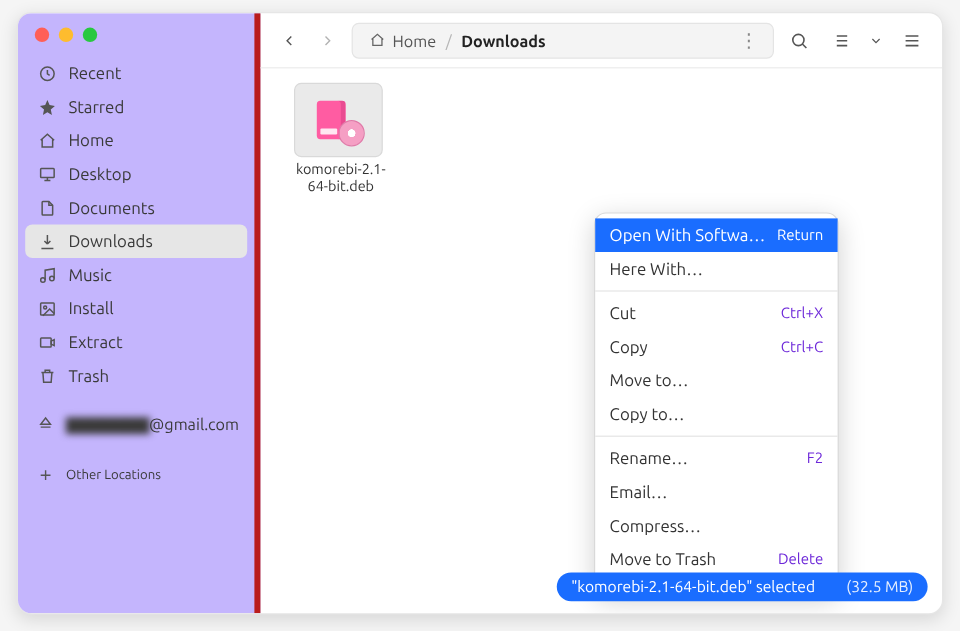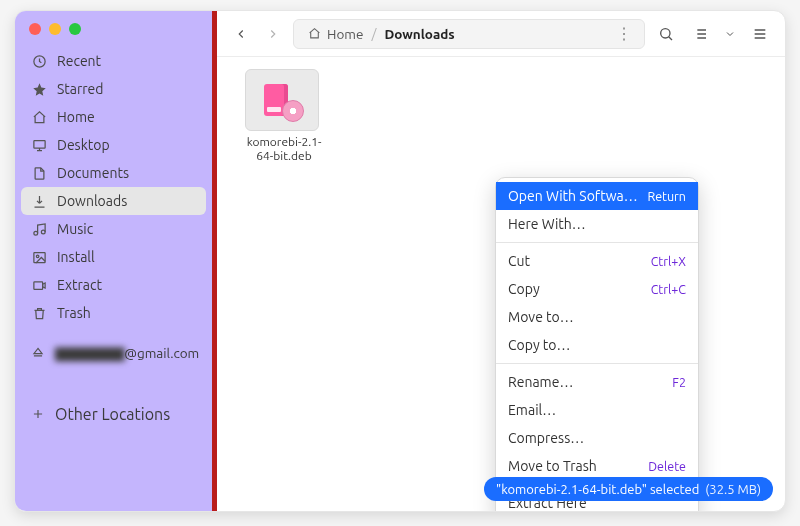--- a/index.html
+++ b/index.html
@@ -11,23 +11,23 @@
   }
   
   .sidebar { width: 202px; background: #c4b5fd; border-right:5px solid #b91c1c; display:flex; flex-direction:column; }
   .traffic { display:flex; gap:8px; padding:12px 14px 10px; }
   .dot { width:12px; height:12px; border-radius:50%; }
   .dot.r{background:#ff5f57;} .dot.y{background:#febc2e;} .dot.g{background:#28c840;}
   .sb-list { padding: 2px 6px 0; display:flex; flex-direction:column; gap:0; }
   .sb-item { display:flex; align-items:center; gap:10px; padding:6px 10px; font-size:14px; color:#3a3a3a; border-radius:6px; cursor:pointer; }
   .sb-item .ic { width:16px; height:16px; display:flex; align-items:center; justify-content:center; color:#555; }
   .sb-item.active { background:#e6e6e6; }
-  .sb-user { display:flex; align-items:center; gap:10px; padding:6px 10px; margin:12px 6px 16px; font-size:13.5px; color:#3a3a3a; cursor:pointer; }
+  .sb-user { display:flex; align-items:center; gap:10px; padding:6px 10px; margin:12px 6px 0; font-size:13.5px; color:#3a3a3a; cursor:pointer; }
   .sb-user .blur { filter: blur(3px); letter-spacing:-.5px; }
-  .sb-other { display:flex; align-items:center; gap:10px; padding:6px 10px; margin:16px 6px 0; font-size:16px; color:#3a3a3a; cursor:pointer; }
+  .sb-other { display:flex; align-items:center; gap:10px; padding:6px 10px; margin:16px 6px 0; font-size:11px; color:#3a3a3a; cursor:pointer; }
   .sb-spacer { flex:1; }
 
   
   .main { flex:1; display:flex; flex-direction:column; position:relative; }
   .toolbar { height:46px; display:flex; align-items:center; padding:0 12px; gap:8px; border-bottom:1px solid #ececec; }
   .nav-btn { width:24px; height:30px; display:flex; align-items:center; justify-content:center; color:#555; cursor:pointer; border-radius:4px; }
   .pathbar { flex:1; display:flex; align-items:center; gap:0; background:#f4f4f4; border:1px solid #e4e4e4; border-radius:6px; height:30px; padding:0 8px; font-size:13.5px; color:#555; }
   .crumb { padding:0 6px; display:flex; align-items:center; gap:6px; color:#555;}
   .crumb.last { color:#222; font-weight:600;}
   .crumb-sep { color:#b5b5b5; padding:0 2px;}
@@ -48,21 +48,21 @@
   .ctx { position:absolute; left:278px; top:120px; width:204px; background:#fff; border:1px solid #d9d9d9; border-radius:10px; box-shadow:0 6px 22px rgba(0,0,0,.18); padding:4px 0; font-size:14px; color:#333;}
   .ctx-item { display:flex; align-items:center; justify-content:space-between; padding:6px 12px; cursor:pointer; gap:8px;}
   .ctx-item.hl { background:#1a6dff; color:#fff;}
   .ctx-item.hl .acc { color:#ffffff; }
   .ctx-item .acc { font-size:12.5px; color:#6d28d9;}
   .ctx-sep { height:1px; background:#e4e4e4; margin:4px 0;}
   .ctx-item .lbl{ white-space:nowrap; overflow:hidden; text-overflow:ellipsis;}
 
   
   .status { position:absolute; right:12px; bottom:10px; background:#1a6dff; color:#fff; border-radius:13px; padding:5px 12px; font-size:13px; display:flex; gap:6px; align-items:center;}
-  .status .sz{ opacity:.9;}
+  .status .sz{ opacity:.9;margin-left:20px;}
   svg { display:block; }
 </style>
 </head>
 <body>
 
 <div class="window">
   <aside class="sidebar">
     <div class="traffic">
       <div class="dot r"></div>
       <div class="dot y"></div>
@@ -270,23 +270,20 @@
             <span class="lbl">Email…</span>
           </div>
           <div class="ctx-item">
             <span class="lbl">Compress…</span>
           </div>
           <div class="ctx-item">
             <span class="lbl">Move to Trash</span>
             <span class="acc">Delete</span>
           </div>
           <div class="ctx-sep"></div>
-          <div class="ctx-item">
-            <span class="lbl">Extract Here</span>
-          </div>
         </div>
 
       <div class="status">
         <span>"komorebi-2.1-64-bit.deb" selected</span>
         <span class="sz">(32.5 MB)</span>
       </div>
     </div>
   </section>
 </div>
 

